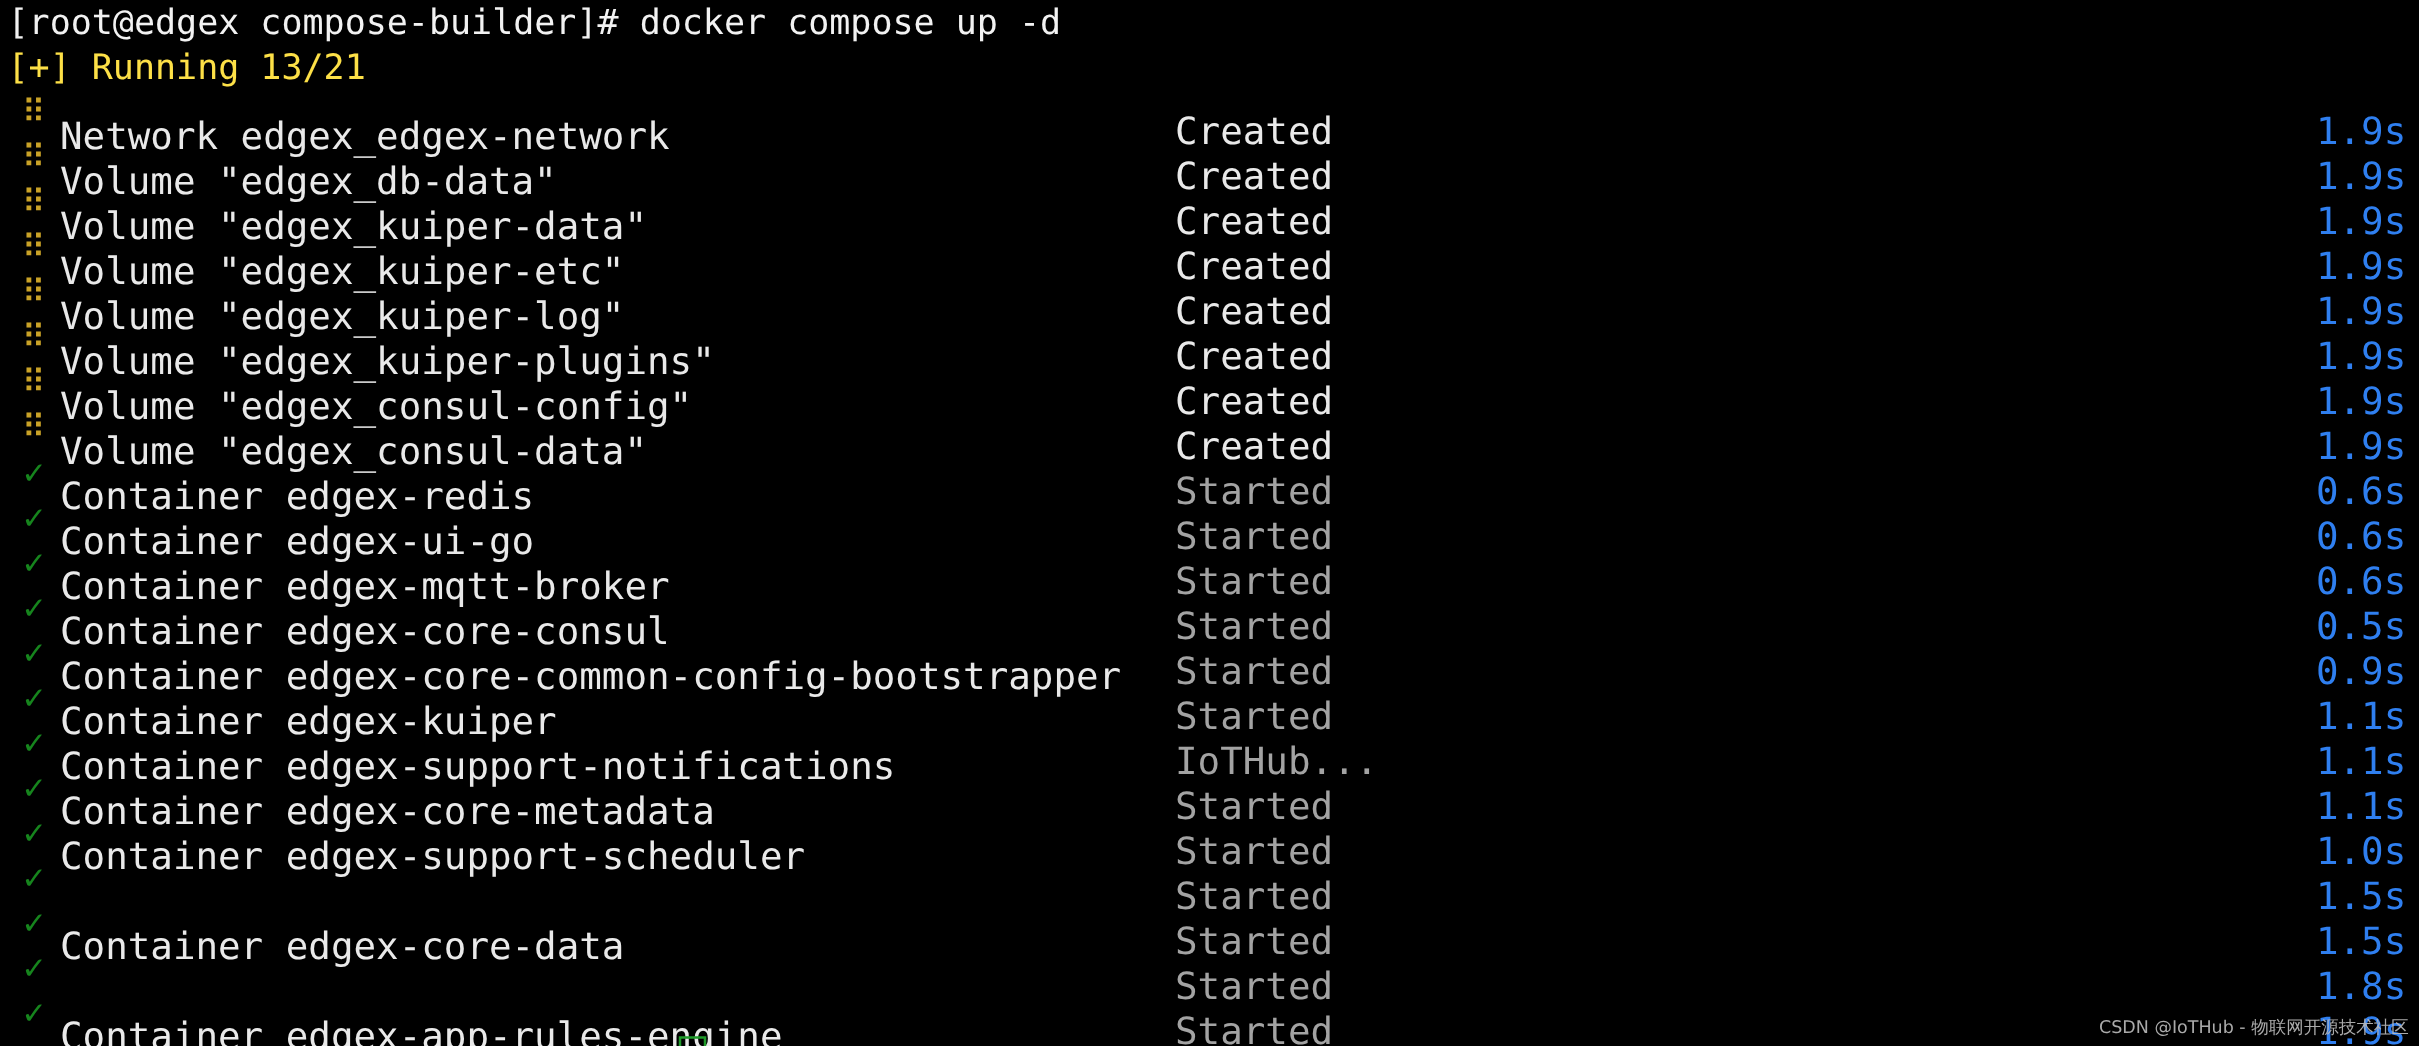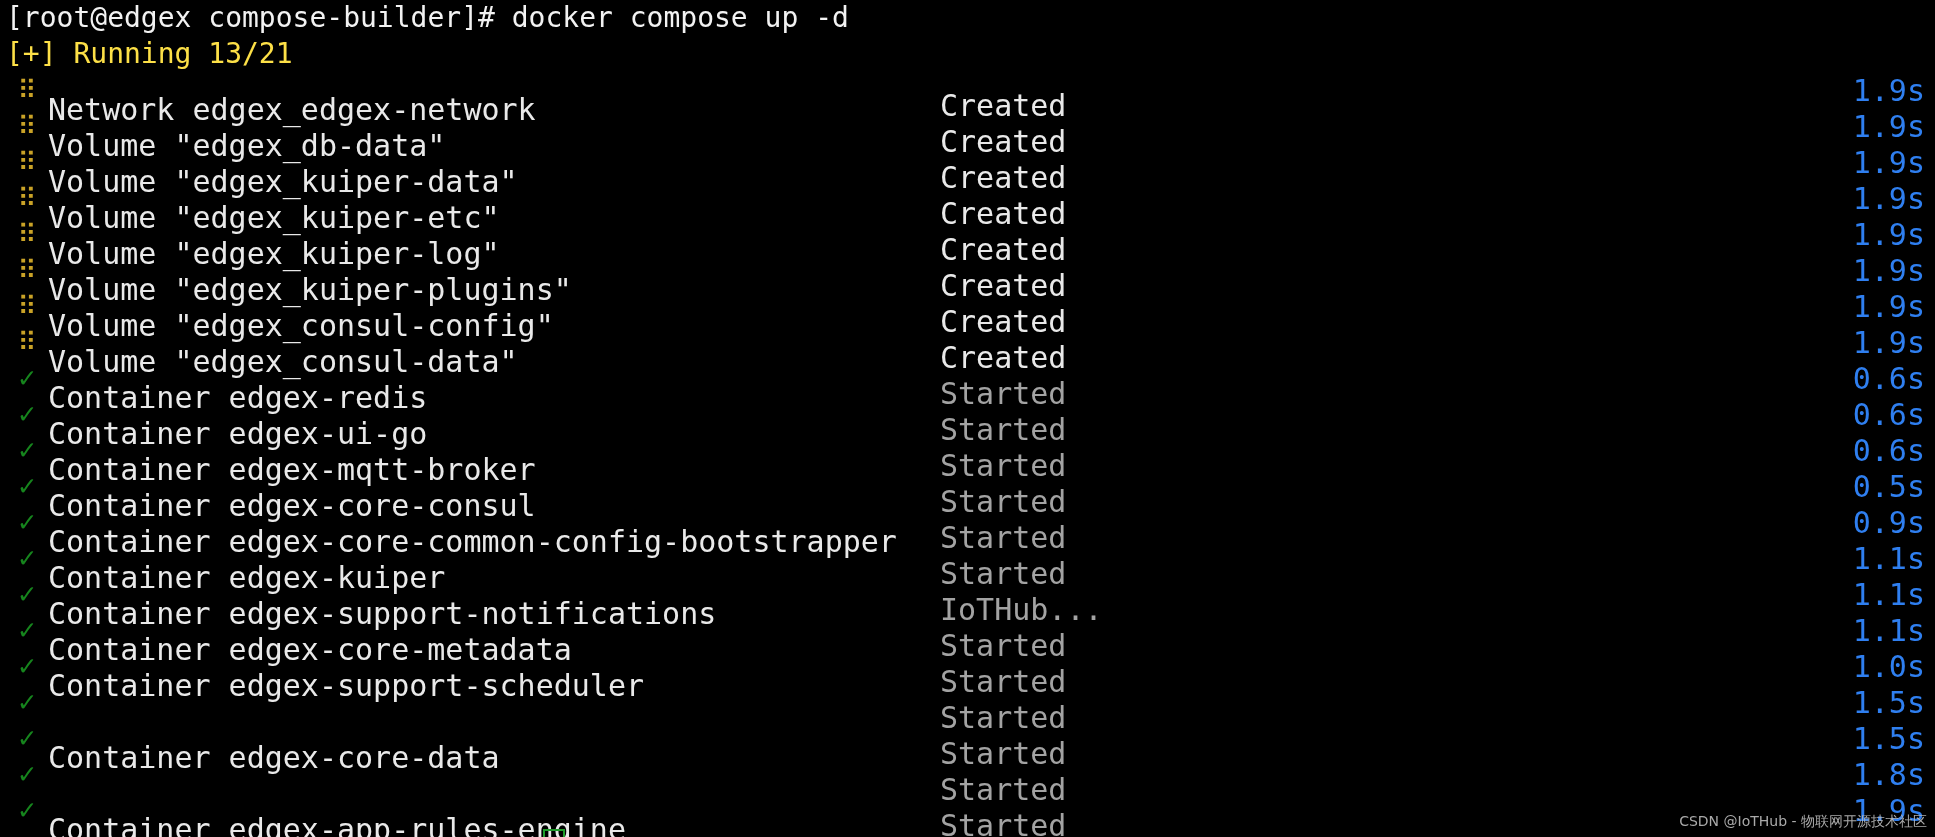--- a/index.html
+++ b/index.html
@@ -70,21 +70,21 @@
   .rstatus {
     position: absolute;
     left: 940px;
     top: 16px;
   }
   .rstatus.created { color: #e9e9e9; }
   .rstatus.started { color: #a3a3a3; }
   .rtime {
     position: absolute;
     right: 10px;
-    top: 1px;
+    top: 16px;
     color: #2f7ff0;
     text-align: right;
   }
   .clipped {
     position: absolute;
     left: 0;
     top: 828px;
     width: 1935px;
     height: 9px;
     overflow: hidden;

